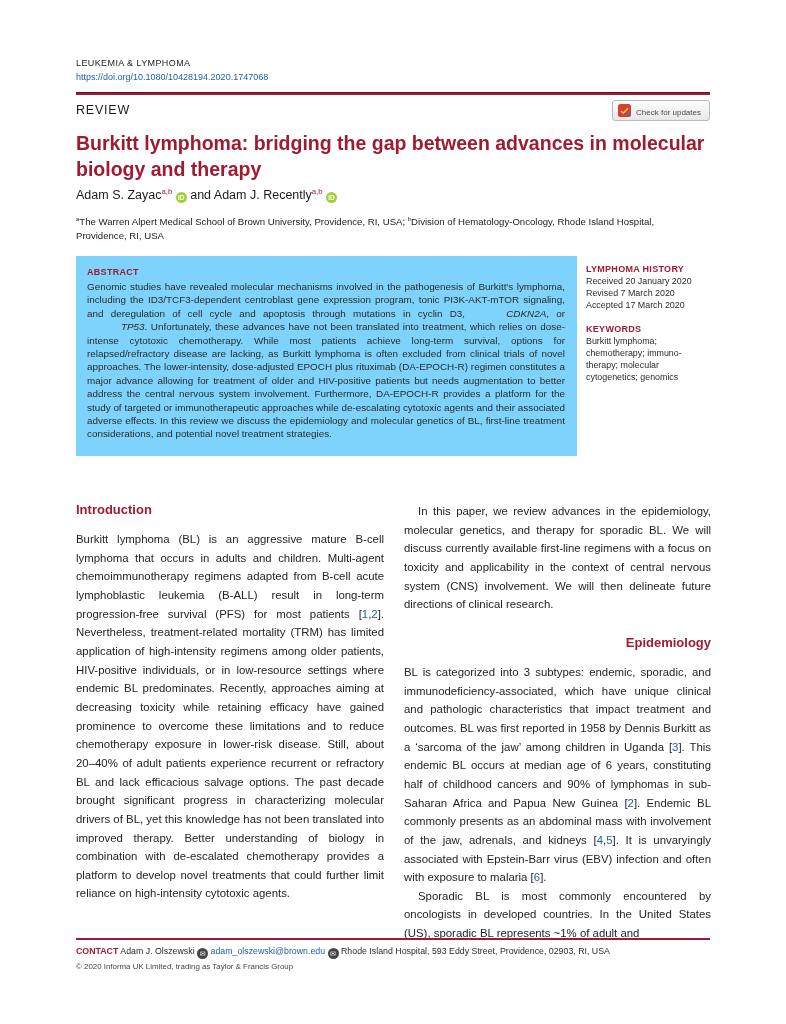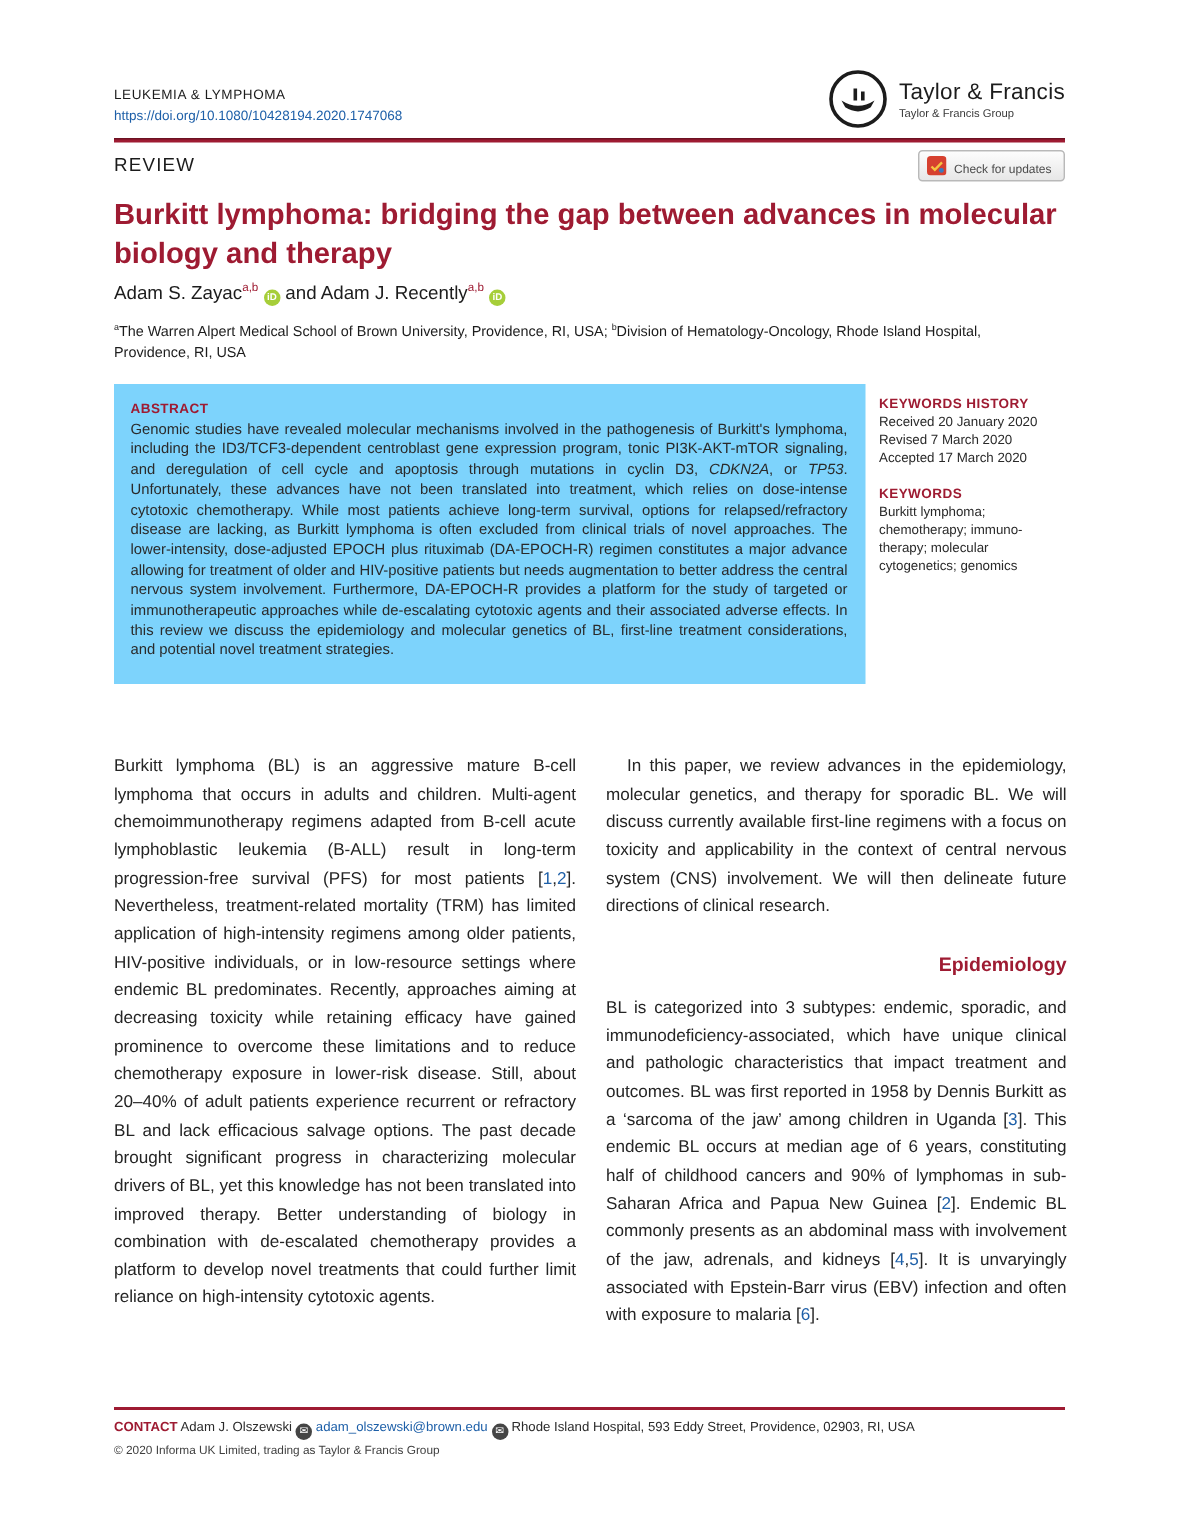--- a/index.html
+++ b/index.html
@@ -64,21 +64,21 @@
   .para.indent { text-indent:14px; }
   .col-right .sec-head { margin-top:21px;text-align:right; }
 
   
   .rule-bottom { position:absolute; left:76px; right:76px; top:938px; height:2px; background:#9e1b32; }
   .contact-line { position:absolute; left:76px; top:945px; width:640px; font-size:8.8px;
                   line-height:12px; color:#2a2a2a; }
   .copyright { position:absolute; left:76px; top:962px; font-size:7.9px; color:#3f3f3f; }
 
   
-  .it { font-style:italic; }
+  .it { font-style:italic;margin-left:34px; }
   .ref { color:#1d5fa8; }
   .maroon-b { color:#9e1b32; font-weight:bold; }
   .sup { vertical-align:super; font-size:.62em; line-height:0; }
   .red { color:#9e1b32; }
   .orcid { display:inline-block; width:11px; height:11px; border-radius:50%;
            background:#a6ce39; color:#fff; font-size:6.5px; font-weight:bold;
            text-align:center; line-height:11px; vertical-align:-1px; font-style:normal; }
   .cicon { display:inline-block; width:11px; height:11px; border-radius:50%;
            background:#454545; color:#fff; font-size:7px; text-align:center;
            line-height:11px; vertical-align:-1.5px; }
@@ -86,32 +86,20 @@
 </head>
 <body>
 
 <div class="page">
 
   <div class="journal-meta">
     <div class="journal-name">LEUKEMIA &amp; LYMPHOMA</div>
     <div class="journal-doi">https://doi.org/10.1080/10428194.2020.1747068</div>
   </div>
 
-  <div class="logo">
-    <svg class="logo-mark" viewBox="0 0 40 40">
-      <circle cx="20" cy="20" r="18" fill="none" stroke="#1c1c1c" stroke-width="2.4"></circle>
-      <path d="M9 21 q11 7 22 0 l-2.5 4.5 q-8.5 5.5 -17 0 z" fill="#1c1c1c"></path>
-      <rect x="17" y="13" width="2.4" height="8" fill="#1c1c1c"></rect>
-      <rect x="22" y="15" width="2.4" height="6" fill="#1c1c1c"></rect>
-    </svg>
-    <div class="logo-names">
-      <span class="logo-name">Taylor &amp; Francis</span>
-      <span class="logo-sub">Taylor &amp; Francis Group</span>
-    </div>
-  </div>
 
   <div class="rule-top"></div>
 
   <div class="review-label">REVIEW</div>
 
   <div class="check-btn">
     <svg class="cm-icon" viewBox="0 0 13 13">
       <rect x="0" y="0" width="13" height="13" rx="2.5" fill="#d6402f"></rect>
       <path d="M3 7 l2.2 2.2 L10 4.3" fill="none" stroke="#f6c540" stroke-width="1.6"></path>
       <circle cx="9.6" cy="9.6" r="1.6" fill="#3a7bbf"></circle>
@@ -123,45 +111,47 @@
   <div class="authors"><span>Adam S. Zayac</span><span class="sup red">a,b</span><span> </span><span class="orcid">iD</span><span> and Adam J. Recently</span><span class="sup red">a,b</span><span> </span><span class="orcid">iD</span></div>
   <div class="affiliations"><span class="sup">a</span><span>The Warren Alpert Medical School of Brown University, Providence, RI, USA; </span><span class="sup">b</span><span>Division of Hematology-Oncology, Rhode Island Hospital, Providence, RI, USA</span></div>
 
   <div class="abstract-box">
     <div class="abstract-label">ABSTRACT</div>
     <div class="abstract-text"><span>Genomic studies have revealed molecular mechanisms involved in the pathogenesis of Burkitt's lymphoma, including the ID3/TCF3-dependent centroblast gene expression program, tonic PI3K-AKT-mTOR signaling, and deregulation of cell cycle and apoptosis through mutations in cyclin D3, </span><span class="it">CDKN2A</span><span>, or </span><span class="it">TP53</span><span>. Unfortunately, these advances have not been translated into treatment, which relies on dose-intense cytotoxic chemotherapy. While most patients achieve long-term survival, options for relapsed/refractory disease are lacking, as Burkitt lymphoma is often excluded from clinical trials of novel approaches. The lower-intensity, dose-adjusted EPOCH plus rituximab (DA-EPOCH-R) regimen constitutes a major advance allowing for treatment of older and HIV-positive patients but needs augmentation to better address the central nervous system involvement. Furthermore, DA-EPOCH-R provides a platform for the study of targeted or immunotherapeutic approaches while de-escalating cytotoxic agents and their associated adverse effects. In this review we discuss the epidemiology and molecular genetics of BL, first-line treatment considerations, and potential novel treatment strategies.</span></div>
   </div>
 
   <div class="side-panel">
     <div class="side-block">
-      <div class="side-head">KEYWORDS HISTORY</div>
+      <div class="side-head">LYMPHOMA HISTORY</div>
       <div>
           <div class="side-line">Received 20 January 2020</div>
           <div class="side-line">Revised 7 March 2020</div>
           <div class="side-line">Accepted 17 March 2020</div>
         </div>
     </div>
     <div class="side-block">
       <div class="side-head">KEYWORDS</div>
       <div>
           <div class="side-line">Burkitt lymphoma;</div>
           <div class="side-line">chemotherapy; immuno-</div>
           <div class="side-line">therapy; molecular</div>
           <div class="side-line">cytogenetics; genomics</div>
         </div>
     </div>
   </div>
 
   <div class="col col-left">
+    <div class="sec-head">Introduction</div>
     <p class="para"><span>Burkitt lymphoma (BL) is an aggressive mature B-cell lymphoma that occurs in adults and children. Multi-agent chemoimmunotherapy regimens adapted from B-cell acute lymphoblastic leukemia (B-ALL) result in long-term progression-free survival (PFS) for most patients [</span><span class="ref">1</span><span>,</span><span class="ref">2</span><span>]. Nevertheless, treatment-related mortality (TRM) has limited application of high-intensity regimens among older patients, HIV-positive individuals, or in low-resource settings where endemic BL predominates. Recently, approaches aiming at decreasing toxicity while retaining efficacy have gained prominence to overcome these limitations and to reduce chemotherapy exposure in lower-risk disease. Still, about 20–40% of adult patients experience recurrent or refractory BL and lack efficacious salvage options. The past decade brought significant progress in characterizing molecular drivers of BL, yet this knowledge has not been translated into improved therapy. Better understanding of biology in combination with de-escalated chemotherapy provides a platform to develop novel treatments that could further limit reliance on high-intensity cytotoxic agents.</span></p>
   </div>
 
   <div class="col col-right">
     <p class="para indent"><span>In this paper, we review advances in the epidemiology, molecular genetics, and therapy for sporadic BL. We will discuss currently available first-line regimens with a focus on toxicity and applicability in the context of central nervous system (CNS) involvement. We will then delineate future directions of clinical research.</span></p>
     <div class="sec-head">Epidemiology</div>
     <p class="para"><span>BL is categorized into 3 subtypes: endemic, sporadic, and immunodeficiency-associated, which have unique clinical and pathologic characteristics that impact treatment and outcomes. BL was first reported in 1958 by Dennis Burkitt as a ‘sarcoma of the jaw’ among children in Uganda [</span><span class="ref">3</span><span>]. This endemic BL occurs at median age of 6 years, constituting half of childhood cancers and 90% of lymphomas in sub-Saharan Africa and Papua New Guinea [</span><span class="ref">2</span><span>]. Endemic BL commonly presents as an abdominal mass with involvement of the jaw, adrenals, and kidneys [</span><span class="ref">4</span><span>,</span><span class="ref">5</span><span>]. It is unvaryingly associated with Epstein-Barr virus (EBV) infection and often with exposure to malaria [</span><span class="ref">6</span><span>].</span></p>
+    <p class="para indent"><span>Sporadic BL is most commonly encountered by oncologists in developed countries. In the United States (US), sporadic BL represents ~1% of adult and</span></p>
   </div>
 
   <div class="rule-bottom"></div>
   <div class="contact-line"><span class="maroon-b">CONTACT</span><span> Adam J. Olszewski </span><span class="cicon">✉</span><span> </span><span class="ref">adam_olszewski@brown.edu</span><span> </span><span class="cicon">✉</span><span> Rhode Island Hospital, 593 Eddy Street, Providence, 02903, RI, USA</span></div>
   <div class="copyright">© 2020 Informa UK Limited, trading as Taylor &amp; Francis Group</div>
 
 </div>
 
 </body></html>

